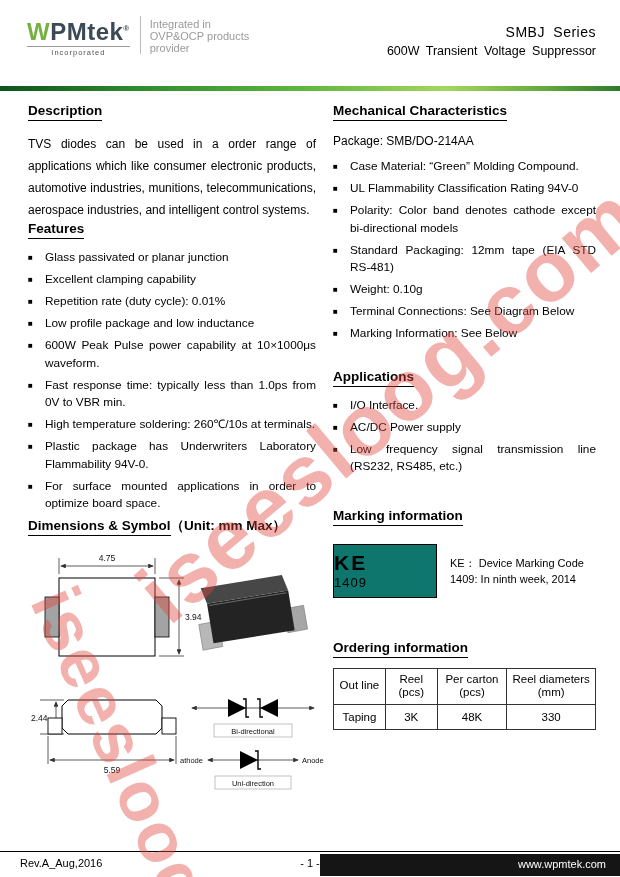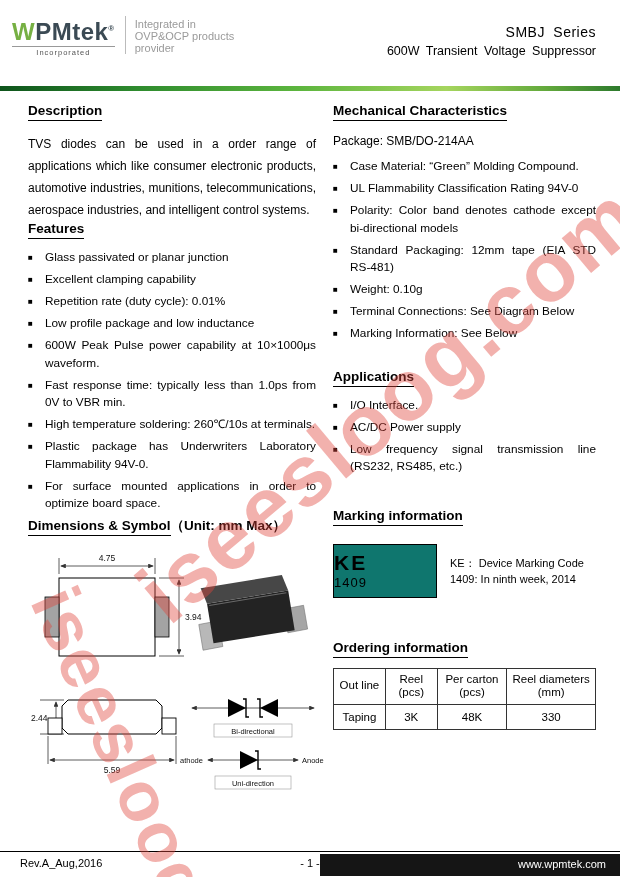--- a/index.html
+++ b/index.html
@@ -1,21 +1,21 @@
 <!DOCTYPE html>
 <html><head>
 <meta charset="utf-8">
 <style>
   html,body{margin:0;padding:0;background:#888;}
   .page{
     position:relative;width:620px;height:877px;margin:0 auto;background:#fff;
     font-family:"Liberation Sans", sans-serif;color:#000;overflow:hidden;
   }
   
-  .header{position:absolute;top:16px;left:12px;right:24px;height:64px;display:flex;justify-content:space-between;}
+  .header{position:absolute;top:16px;left:27px;right:24px;height:64px;display:flex;justify-content:space-between;}
   .logo-block{display:flex;align-items:flex-start;}
   .logo-stack{display:flex;flex-direction:column;}
   .logo-main{font-size:24px;font-weight:bold;letter-spacing:0.5px;line-height:26px;}
   .logo-w{color:#76b043;}
   .logo-dark{color:#3b4a54;}
   .logo-reg{font-size:8px;color:#3b4a54;vertical-align:super;}
   .logo-sub{font-size:7.5px;color:#555;letter-spacing:1px;border-top:1px solid #999;margin-top:1px;padding-top:1px;text-align:center;}
   .tagline{border-left:1px solid #bbb;margin-left:10px;padding-left:9px;font-size:11px;color:#9a9a9a;line-height:12px;padding-top:2px;}
   .head-right{text-align:right;padding-top:6px;}
   .series-title{font-size:14px;word-spacing:4px;letter-spacing:0.5px;line-height:20px;}

